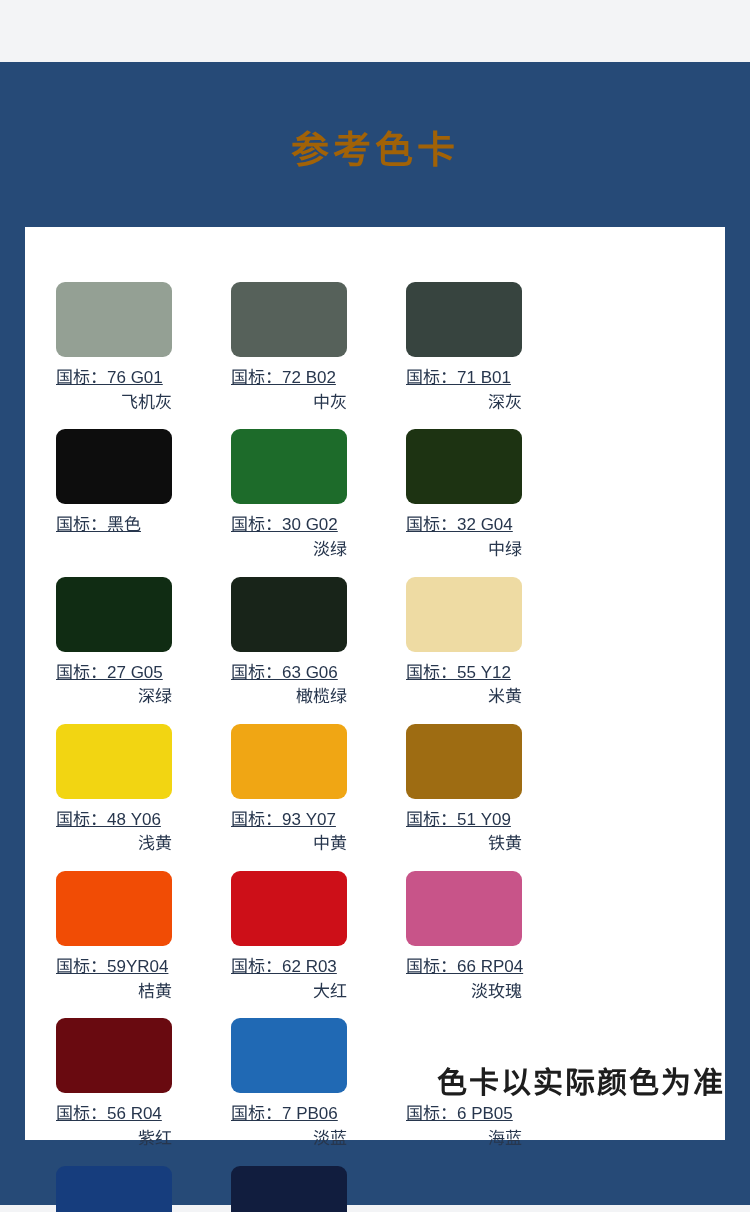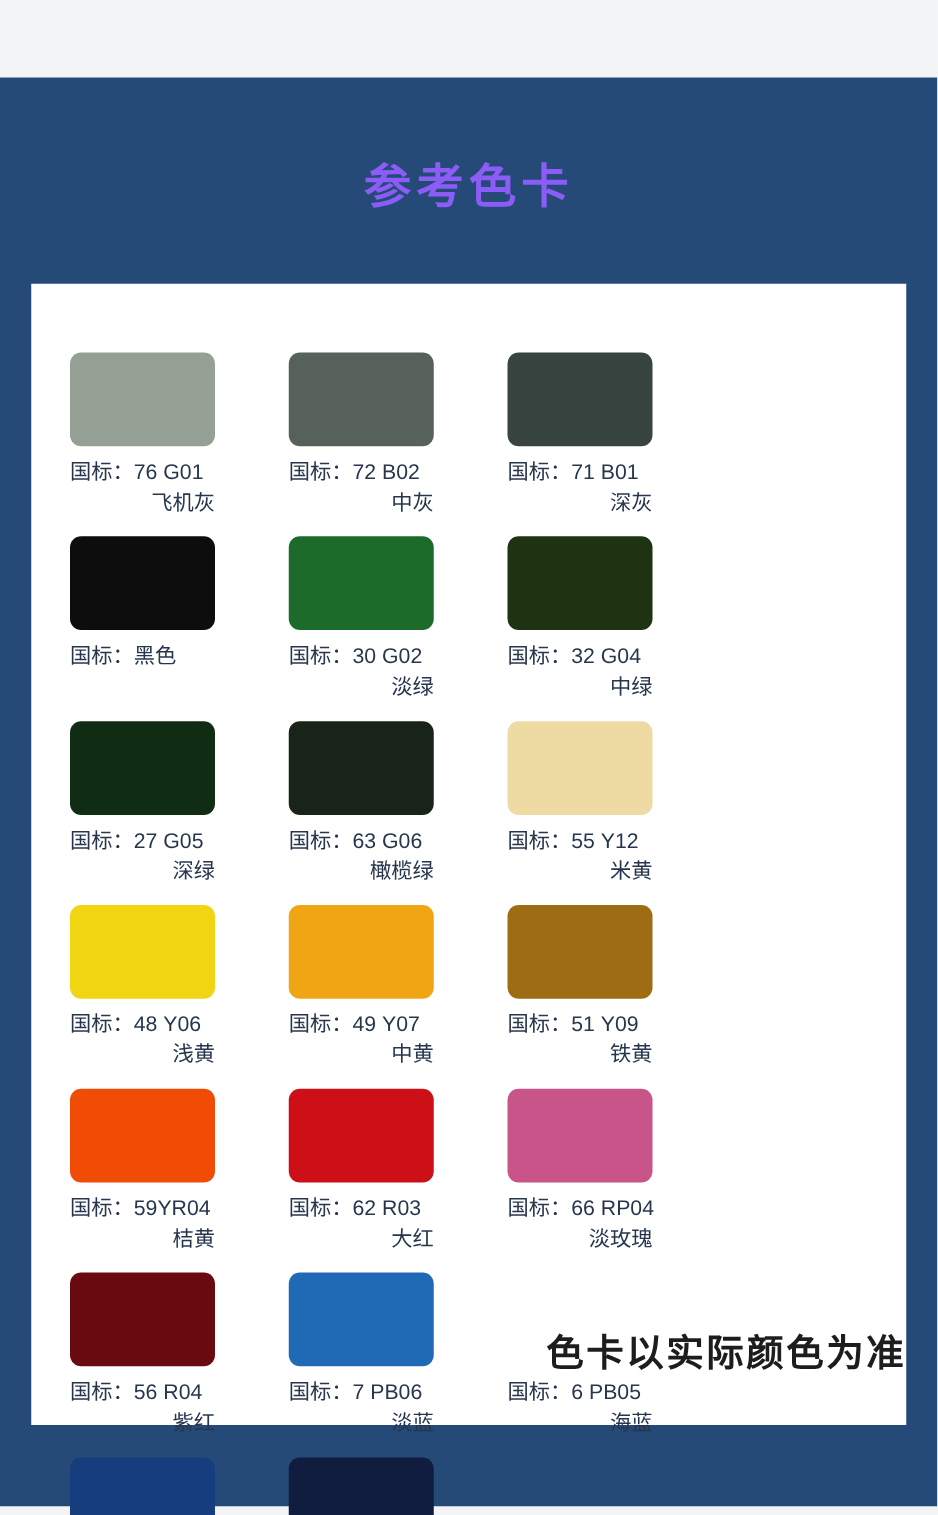--- a/index.html
+++ b/index.html
@@ -31,21 +31,21 @@
     height:1143px;
     background:#264a77;
   }
 
   .panel-title {
     position:absolute;
     left:0;
     top:128px;
     width:750px;
     text-align:center;
-    color:#8b5cf6;
+    color:#a16207;
     font-size:38px;
     font-weight:bold;
     letter-spacing:4px;
     line-height:1.2;
   }
 
   .white-card {
     position:absolute;
     left:25px;
     top:227px;
@@ -75,20 +75,21 @@
     margin-left:0;
   }
 
   .swatch-code {
     margin-top:9px;
     font-size:17px;
     color:#27364d;
     line-height:1.45;
     white-space:nowrap;
     text-align:left;
+    text-decoration:underline;
   }
 
   .swatch-name {
     font-size:17px;
     color:#27364d;
     line-height:1.45;
     white-space:nowrap;
     width:116px;
     text-align:right;
   }
@@ -162,21 +163,21 @@
           <div class="swatch-code">国标：55 Y12</div>
           <div class="swatch-name">米黄</div>
         </div>
         <div class="swatch-cell">
           <div class="swatch-chip" style="background: rgb(242, 213, 18);"></div>
           <div class="swatch-code">国标：48 Y06</div>
           <div class="swatch-name">浅黄</div>
         </div>
         <div class="swatch-cell">
           <div class="swatch-chip" style="background: rgb(240, 166, 20);"></div>
-          <div class="swatch-code">国标：49 Y07</div>
+          <div class="swatch-code">国标：93 Y07</div>
           <div class="swatch-name">中黄</div>
         </div>
         <div class="swatch-cell">
           <div class="swatch-chip" style="background: rgb(158, 108, 18);"></div>
           <div class="swatch-code">国标：51 Y09</div>
           <div class="swatch-name">铁黄</div>
         </div>
         <div class="swatch-cell">
           <div class="swatch-chip" style="background: rgb(241, 76, 5);"></div>
           <div class="swatch-code">国标：59YR04</div>

